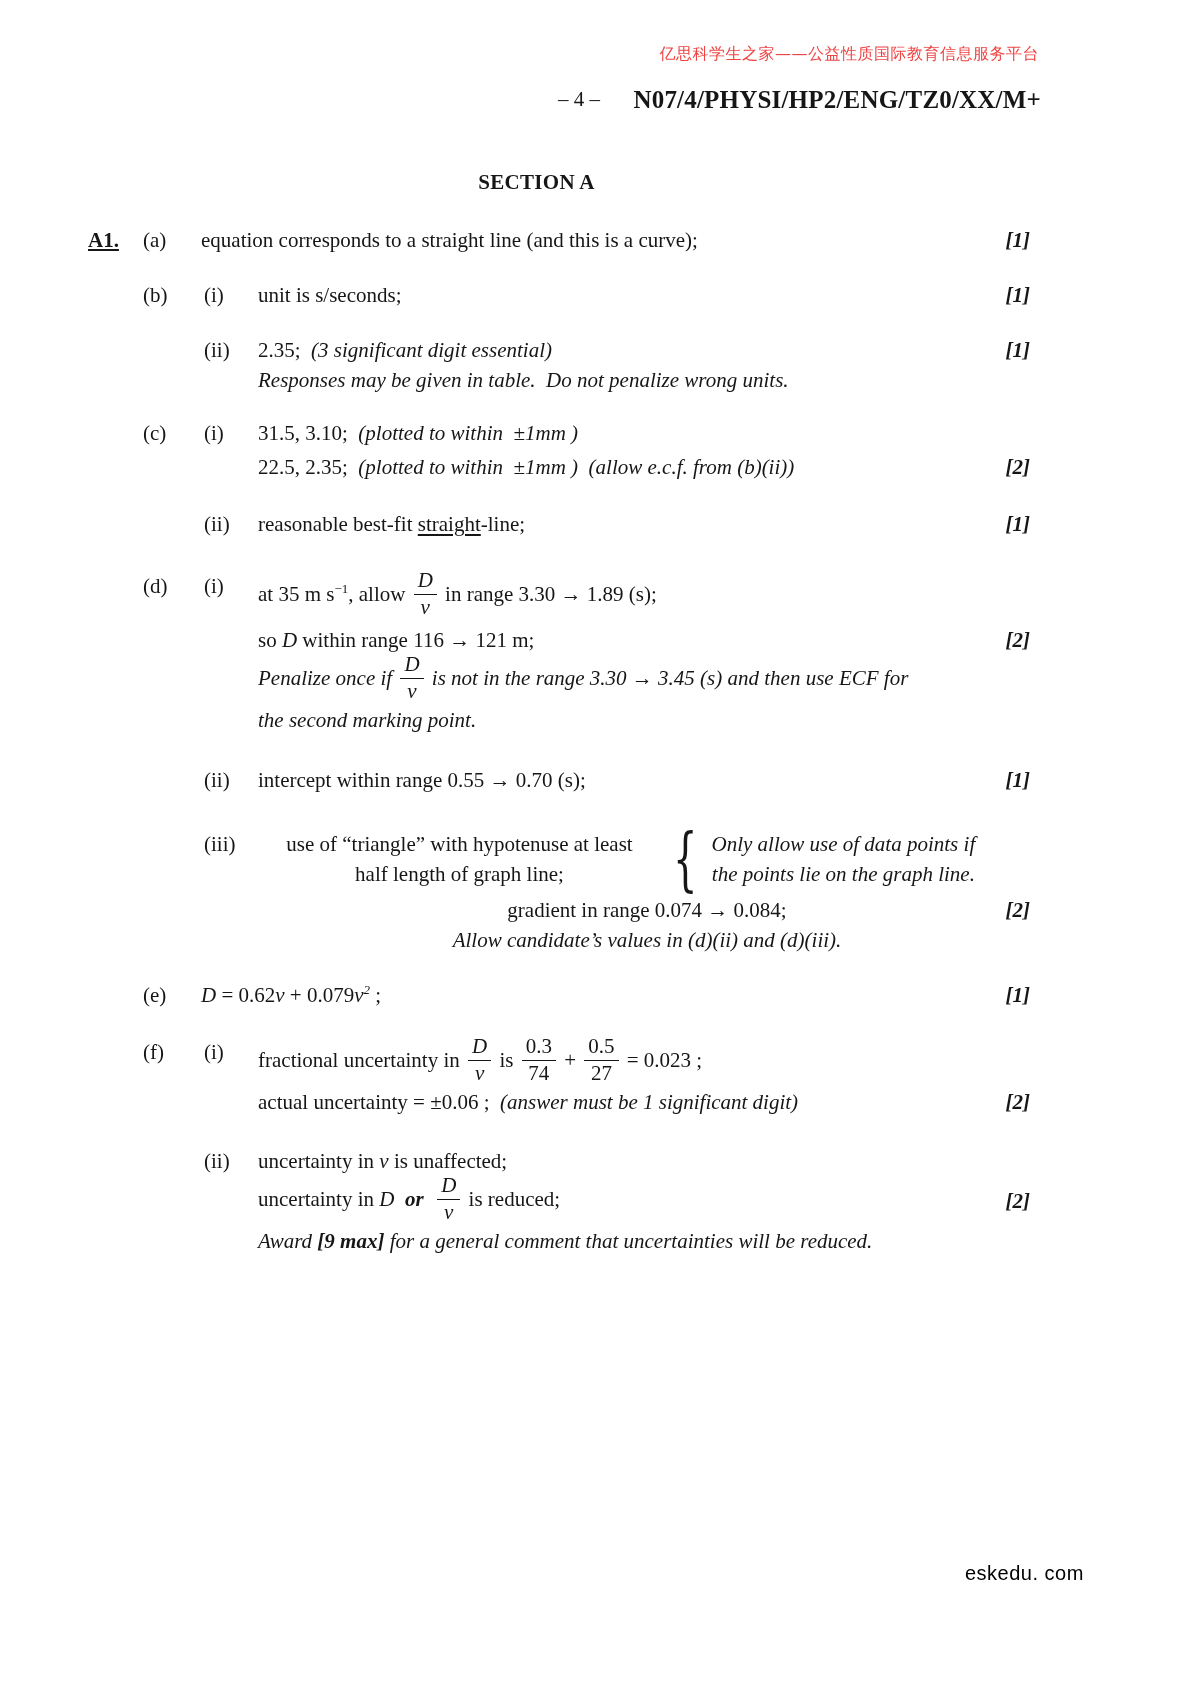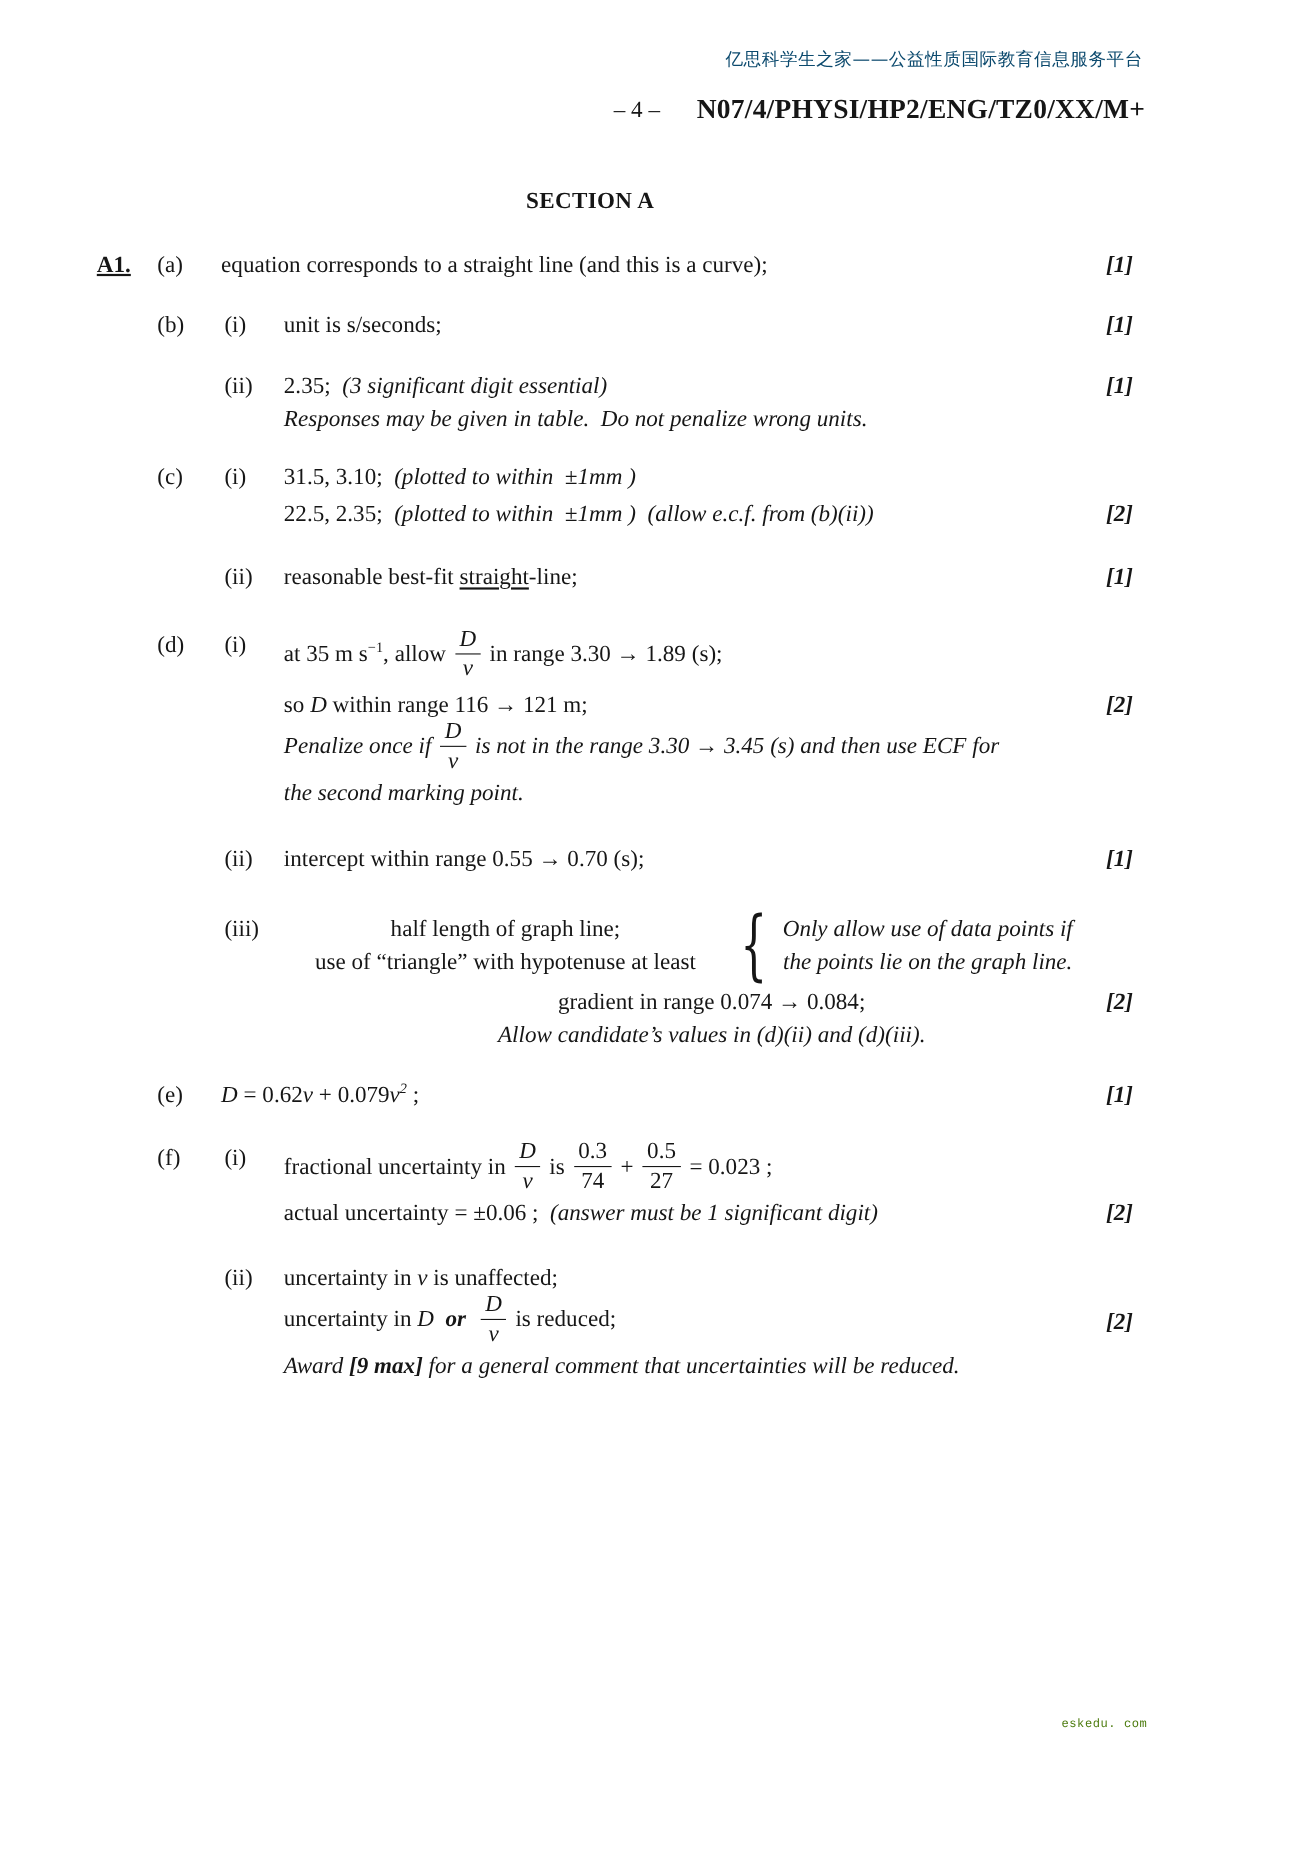--- a/index.html
+++ b/index.html
@@ -3,21 +3,21 @@
 <meta charset="utf-8">
 <style>
   html,body{margin:0;padding:0;background:#fff;}
   .page{
     position:relative;width:1191px;height:1685px;background:#ffffff;
     font-family:"Liberation Serif", serif;font-size:21px;color:#161616;
     overflow:hidden;
   }
   .hdr-cn{
     position:absolute;top:44px;right:152px;
-    font-family:"DejaVu Sans", sans-serif;font-size:16px;color:#0c4a6e;
+    font-family:"DejaVu Sans", sans-serif;font-size:16px;color:#ef4444;
     letter-spacing:0.5px;
   }
   .pageno{position:absolute;top:87px;left:558px;font-size:21px;}
   .examcode{position:absolute;top:86px;right:150px;font-size:25px;letter-spacing:0.2px;font-weight:bold;}
   .section-title{
     position:absolute;top:170px;left:0;width:1073px;text-align:center;
     font-weight:bold;font-size:21px;letter-spacing:0.3px;
   }
   .content{position:absolute;top:0;left:88px;width:948px;}
   .row{position:relative;}
@@ -59,21 +59,21 @@
   .brace-line{display:flex;align-items:center;}
   .brace-left{width:403px;}
   .bl-line{line-height:30px;white-space:pre-wrap;}
   .bigbrace{
     font-family:"DejaVu Serif", serif;font-size:70px;font-weight:300;
     line-height:60px;transform:scaleX(0.55);margin:0 0 0 2px;flex:none;
   }
   .brace-right{margin-left:4px;}
   .footer-wm{
     position:absolute;top:1562px;left:965px;
-    font-family:Liberation Mono, monospace;font-size:11px;color:#4d7c0f;
+    font-family:Liberation Sans, sans-serif;font-size:20px;color:#000000;
     letter-spacing:0.5px;
   }
 </style>
 </head>
 <body>
 
 <div class="page">
   <div class="hdr-cn">亿思科学生之家——公益性质国际教育信息服务平台</div>
   <div class="pageno">– 4 –</div>
   <div class="examcode">N07/4/PHYSI/HP2/ENG/TZ0/XX/M+</div>
@@ -133,21 +133,21 @@
       <div class="row with-sub">
         <span class="col-sub">(ii)</span>
         <div class="lines">
           <div class="line"><span>intercept within range 0.55 → 0.70 (s);</span></div>
         </div>
         <span class="mark" style="top: 0px;">[1]</span>
       </div>
       <div class="row with-sub">
         <span class="col-sub">(iii)</span>
         <div class="lines">
-          <div class="line brace-line"><div class="brace-left"><div class="bl-line">half length of graph line;</div><div class="bl-line">use of “triangle” with hypotenuse at least</div></div><span class="bigbrace">{</span><div class="brace-right"><div class="bl-line it">Only allow use of data points if</div><div class="bl-line it">the points lie on the graph line.</div></div></div>
+          <div class="line brace-line"><div class="brace-left"><div class="bl-line">use of “triangle” with hypotenuse at least</div><div class="bl-line">half length of graph line;</div></div><span class="bigbrace">{</span><div class="brace-right"><div class="bl-line it">Only allow use of data points if</div><div class="bl-line it">the points lie on the graph line.</div></div></div>
           <div class="line"><span>gradient in range 0.074 → 0.084;</span></div>
           <div class="line"><span class="it ">Allow candidate’s values in (d)(ii) and (d)(iii).</span></div>
         </div>
         <span class="mark" style="top: 66px;">[2]</span>
       </div>
       <div class="row no-sub">
         <span class="col-part">(e)</span>
         <div class="lines">
           <div class="line"><span class="it ">D</span><span> = 0.62</span><span class="it ">v</span><span> + 0.079</span><span class="it ">v</span><sup class="sup it">2</sup><span> ;</span></div>
         </div>

